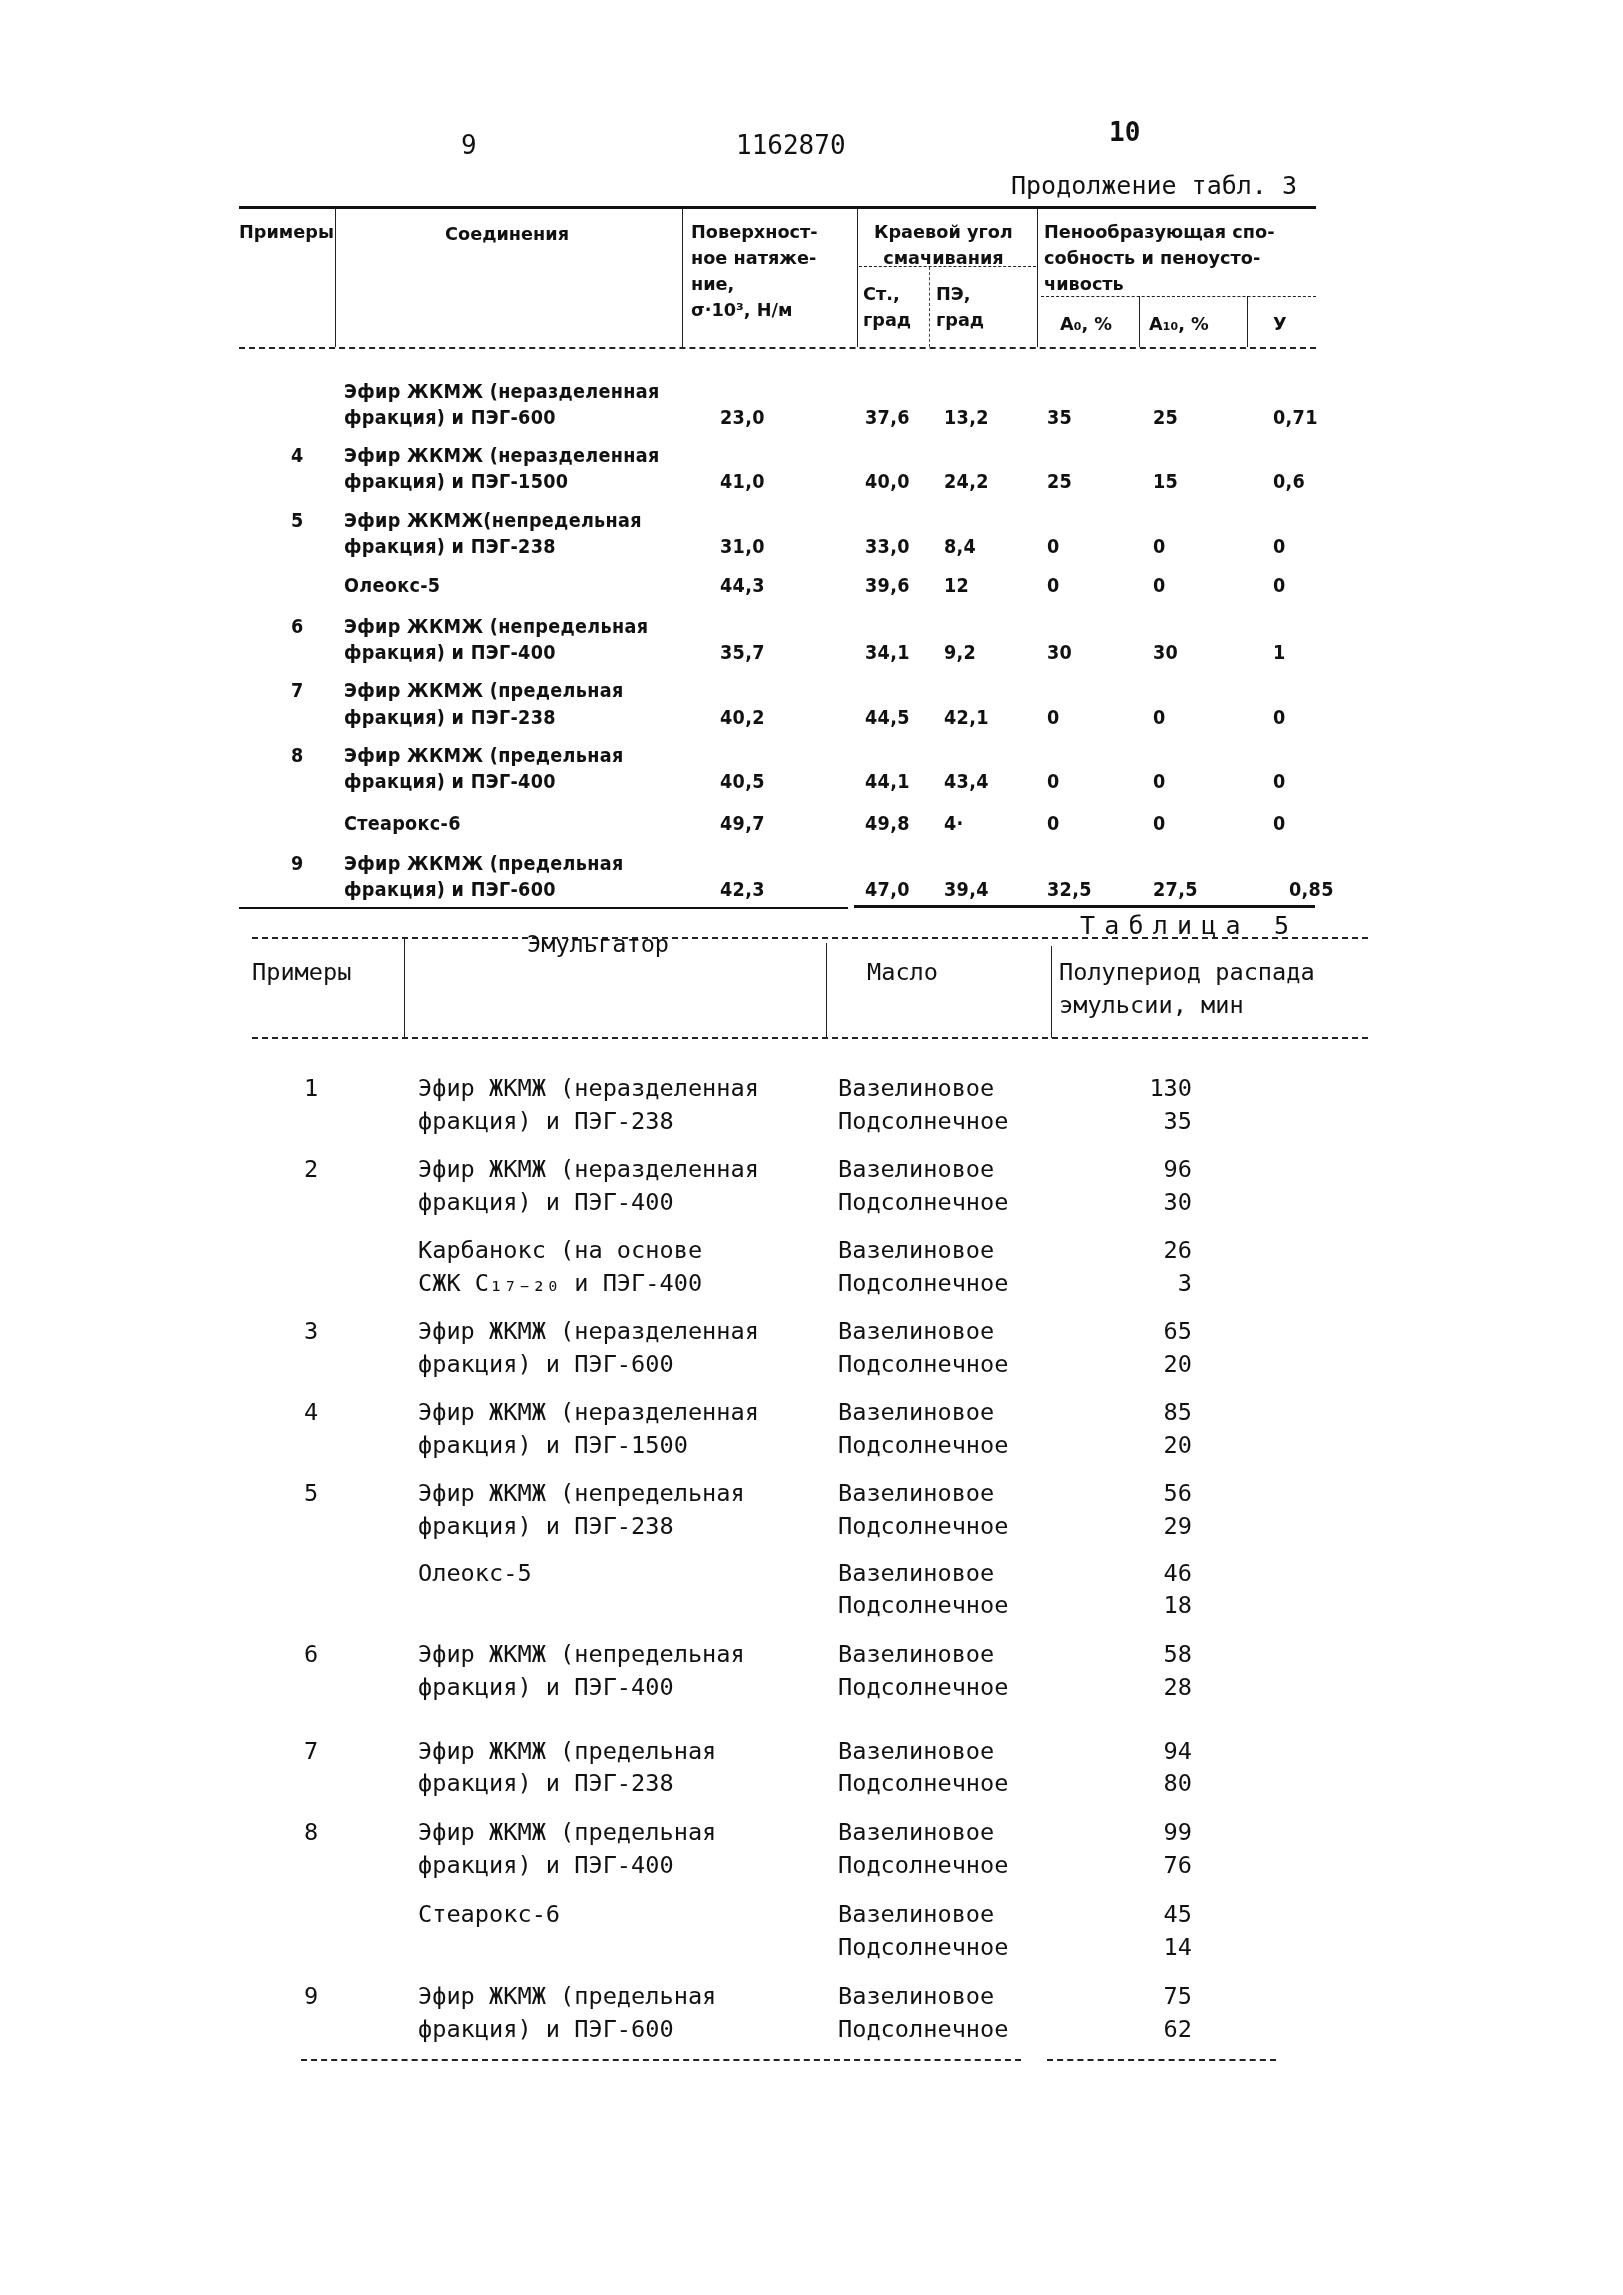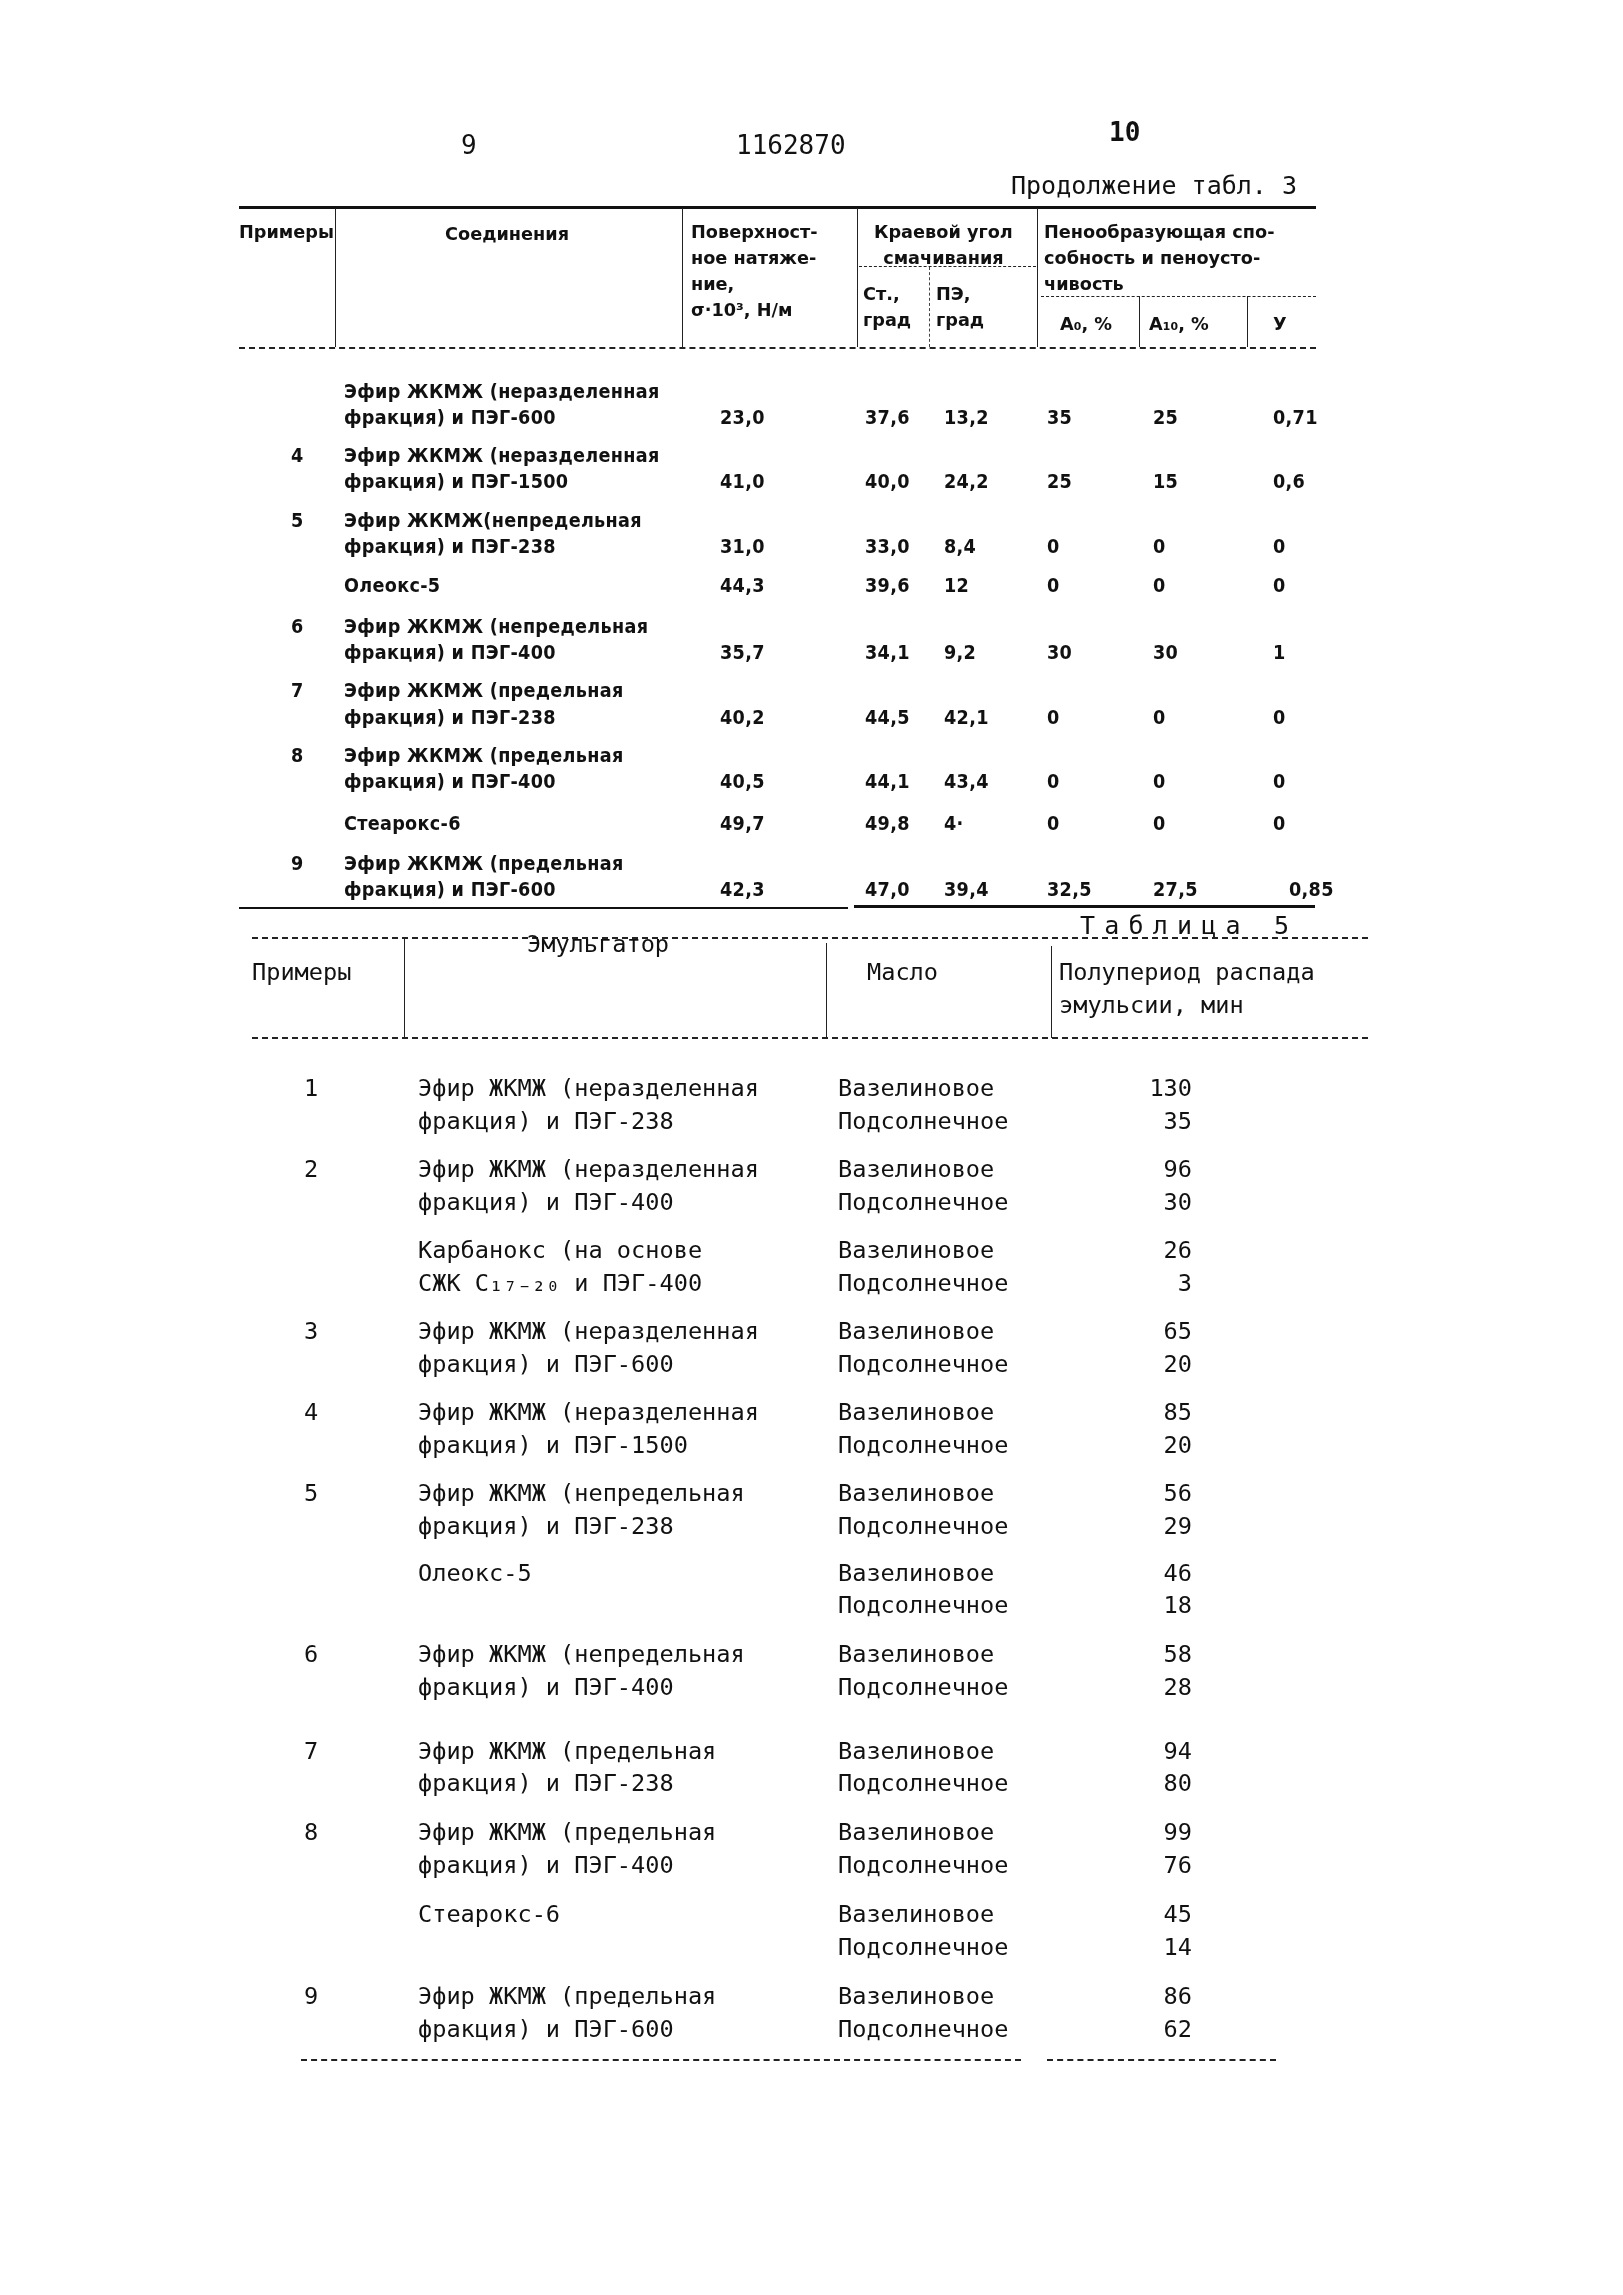--- a/index.html
+++ b/index.html
@@ -241,19 +241,19 @@
     <div class="abs t4" style="left:418px;top:1931px;"></div>
     <div class="abs t4" style="left:838px;top:1898px;">Вазелиновое</div>
     <div class="abs t4" style="left:838px;top:1931px;">Подсолнечное</div>
     <div class="abs t4 num" style="left:1113px;width:79px;top:1898px;">45</div>
     <div class="abs t4 num" style="left:1113px;width:79px;top:1931px;">14</div>
     <div class="abs t4" style="left:304px;top:1980px;">9</div>
     <div class="abs t4" style="left:418px;top:1980px;">Эфир ЖКМЖ (предельная</div>
     <div class="abs t4" style="left:418px;top:2013px;">фракция) и ПЭГ-600</div>
     <div class="abs t4" style="left:838px;top:1980px;">Вазелиновое</div>
     <div class="abs t4" style="left:838px;top:2013px;">Подсолнечное</div>
-    <div class="abs t4 num" style="left:1113px;width:79px;top:1980px;">86</div>
+    <div class="abs t4 num" style="left:1113px;width:79px;top:1980px;">75</div>
     <div class="abs t4 num" style="left:1113px;width:79px;top:2013px;">62</div>
   </div>
 
 <div class="hline dash" style="left:301px;top:2059px;width:720px;"></div>
 <div class="hline dash" style="left:1047px;top:2059px;width:229px;"></div>
 
 
 </body></html>

